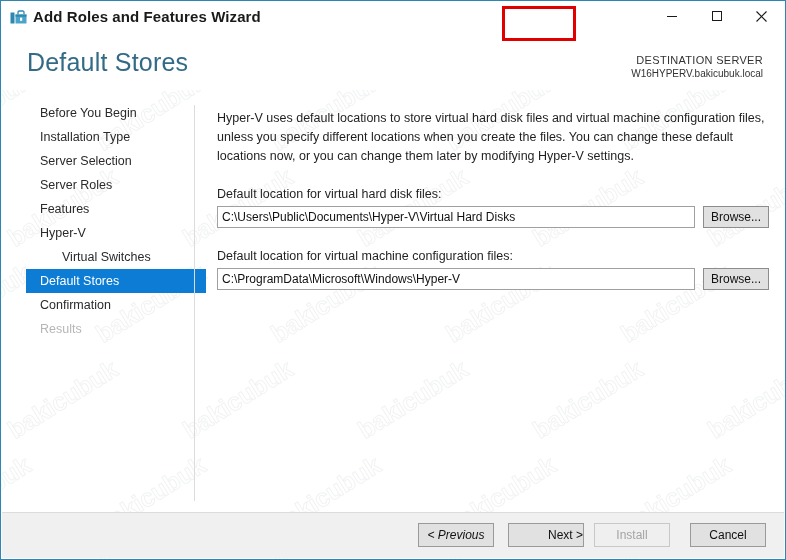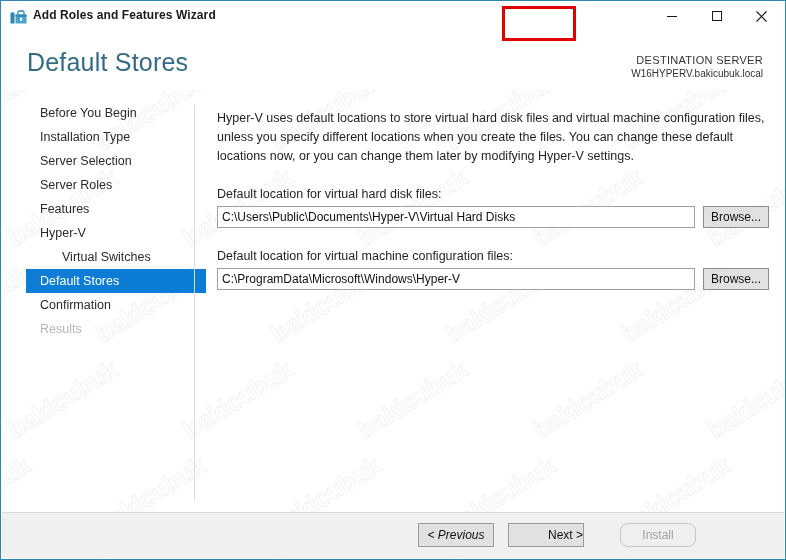--- a/index.html
+++ b/index.html
@@ -49,21 +49,21 @@
     z-index: 10;
   }
   #title-icon {
     position: absolute;
     left: 9px; top: 7px;
     width: 17px; height: 16px;
   }
   #title-text {
     position: absolute;
     left: 32px; top: 7px;
-    font-size: 12px;
+    font-size: 15px;
     color: #1a1a1a;
     font-weight: 600;
     letter-spacing: 0.1px;
   }
   .winbtn {
     position: absolute;
     top: 0;
     width: 45px; height: 30px;
     display: flex;
     align-items: center;
@@ -212,21 +212,21 @@
     cursor: default;
     padding: 0;
   }
   .foot-btn.disabled {
     color: #a4a4a4;
     border-color: #c8c8c8;
     background: #efefef;
   }
   #btn-previous { left: 416px; font-style: italic; }
   #btn-next     { left: 506px; text-align: right; }
-  #btn-install  { left: 618px; border-radius: 8px; }
+  #btn-install  { left: 592px; }
   #btn-cancel   { left: 688px; }
 
   #next-highlight {
     position: absolute;
     left: 501px; top: 5px;
     width: 74px; height: 35px;
     border: 3px solid #e00000;
     z-index: 14;
     pointer-events: none;
   }
@@ -363,16 +363,17 @@
         <input class="path-input" type="text" value="C:\ProgramData\Microsoft\Windows\Hyper-V" style="">
         <button class="browse-btn">Browse...</button>
       </div>
     </div>
   </div>
 
   <div id="footer">
     <button class="foot-btn" id="btn-previous">&lt; Previous</button>
     <button class="foot-btn" id="btn-next">Next &gt;</button>
     <button class="foot-btn disabled" id="btn-install">Install</button>
+    <button class="foot-btn" id="btn-cancel">Cancel</button>
   </div>
   <div id="next-highlight" style="border-color: rgb(224, 0, 0);"></div>
 
 </div>
 
 </body></html>

